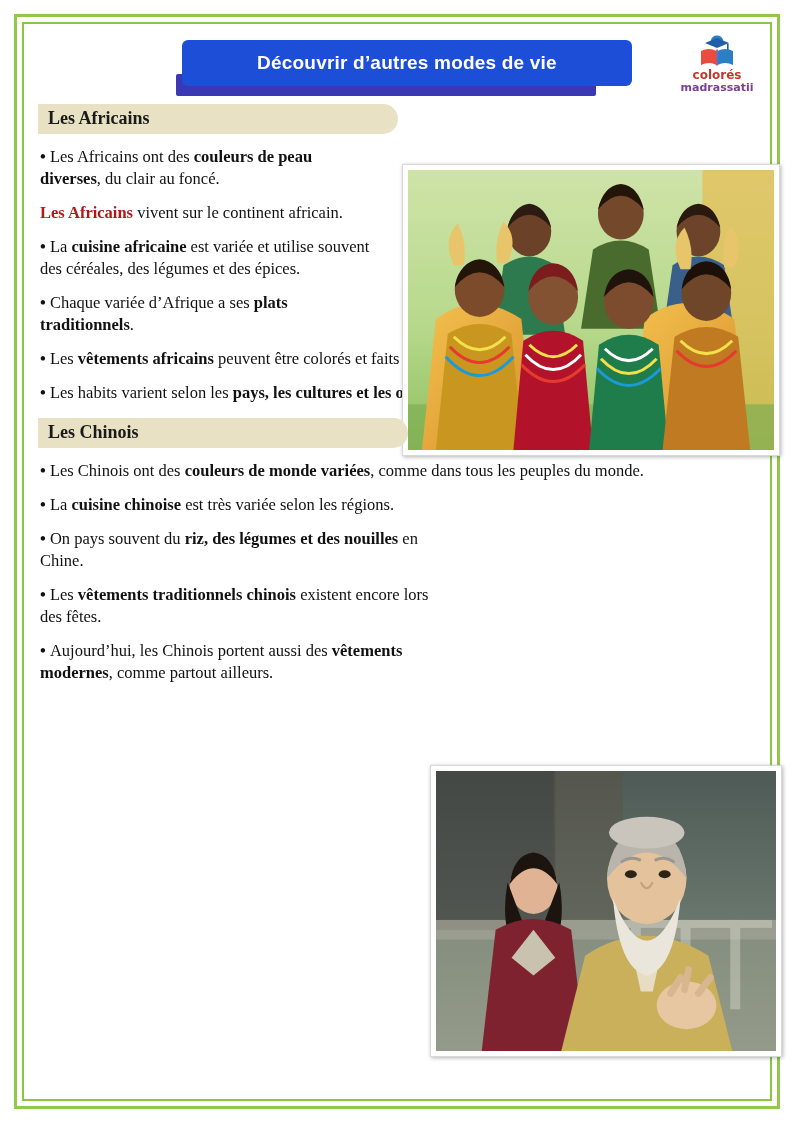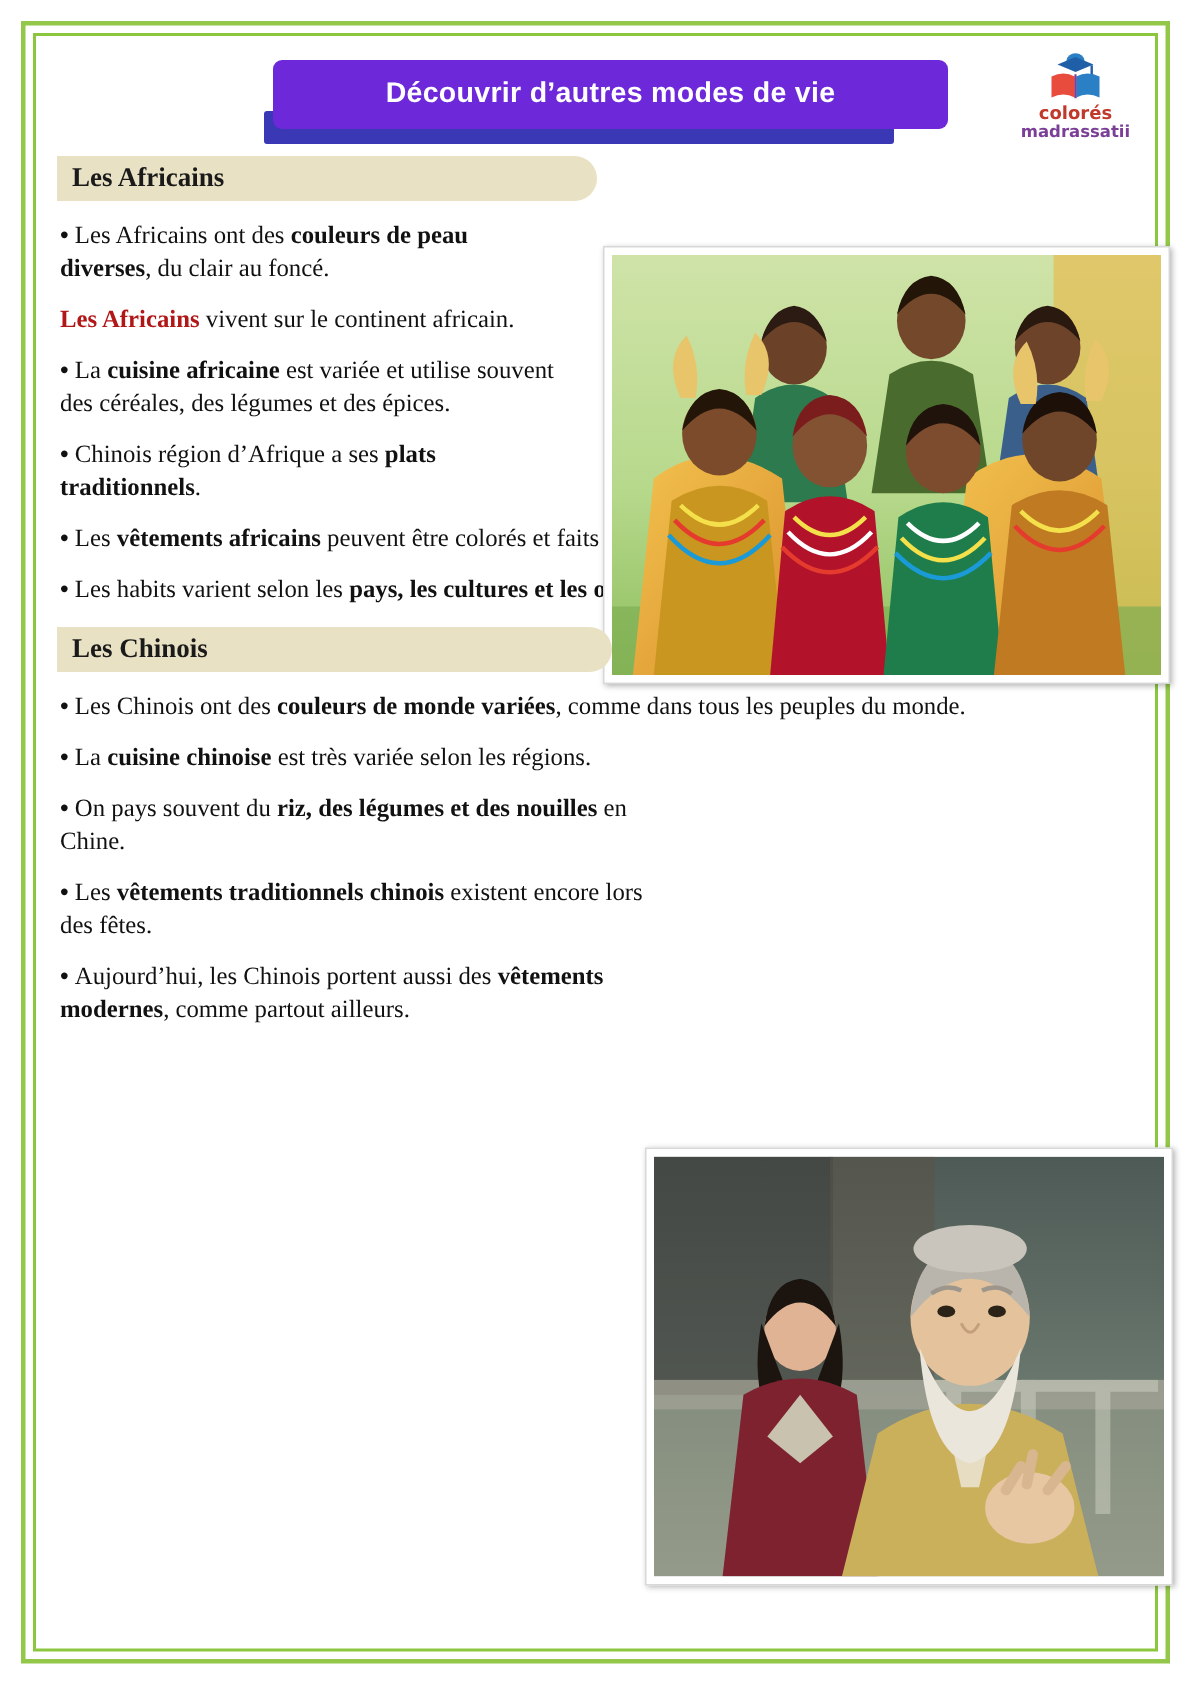--- a/index.html
+++ b/index.html
@@ -57,21 +57,21 @@
     height: 22px;
     background: #3b38b5;
     border-radius: 2px;
   }
   .title-banner {
     position: absolute;
     left: 152px;
     top: 12px;
     width: 450px;
     height: 46px;
-    background: #6d28d9;
+    background: #1d4ed8;
     border-radius: 6px;
     display: flex;
     align-items: center;
     justify-content: center;
   }
   .title-banner span {
     color: #ffffff;
     font-family: "Liberation Sans", sans-serif;
     font-size: 19px;
     font-weight: bold;
@@ -287,21 +287,21 @@
 
   <p class="para col-narrow">
     <span class="red">Les Africains</span><span> vivent sur le continent africain.</span>
   </p>
 
   <p class="para col-narrow">
     <span class="bullet">• </span><span>La </span><span class="b">cuisine africaine</span><span> est variée et utilise souvent des céréales, des légumes et des épices.</span>
   </p>
 
   <p class="para col-narrow">
-    <span class="bullet">• </span><span>Chinois région d’Afrique a ses </span><span class="b">plats traditionnels</span><span>.</span>
+    <span class="bullet">• </span><span>Chaque variée d’Afrique a ses </span><span class="b">plats traditionnels</span><span>.</span>
   </p>
 
   <p class="para col-wide">
     <span class="bullet">• </span><span>Les </span><span class="b">vêtements africains</span><span> peuvent être colorés et faits de tissus traditionnels.</span>
   </p>
 
   <p class="para col-wide">
     <span class="bullet">• </span><span>Les habits varient selon les </span><span class="b">pays, les cultures et les occasions</span><span>.</span>
   </p>
 

